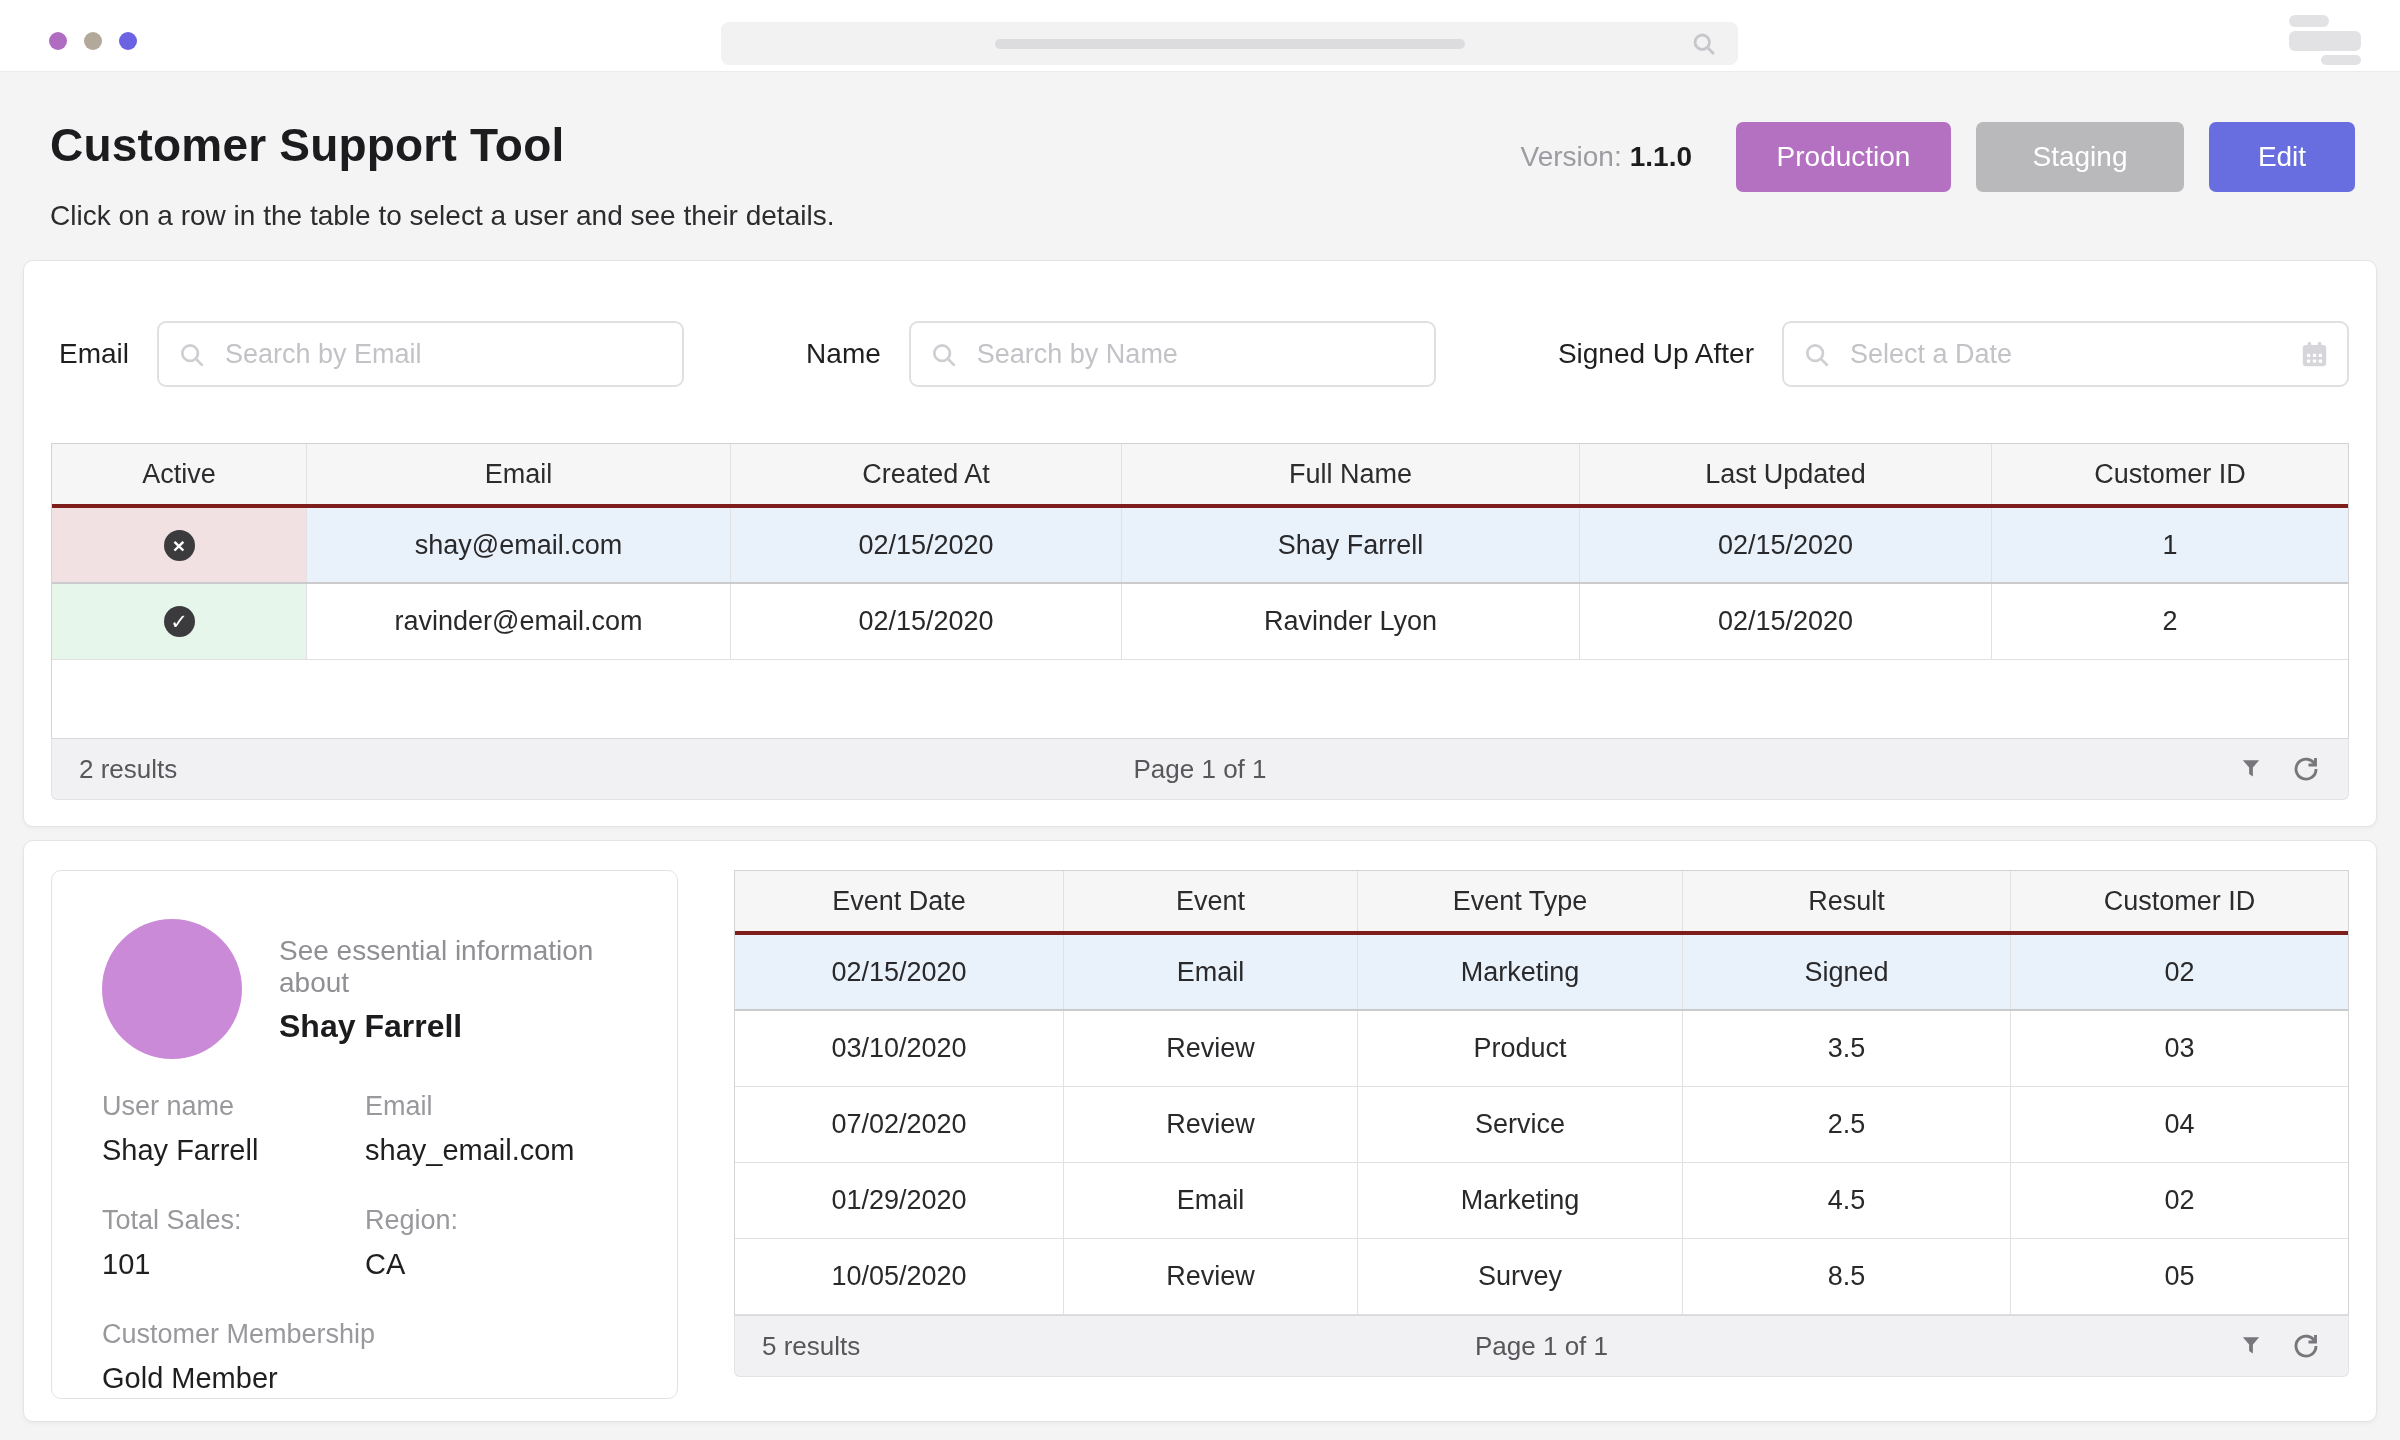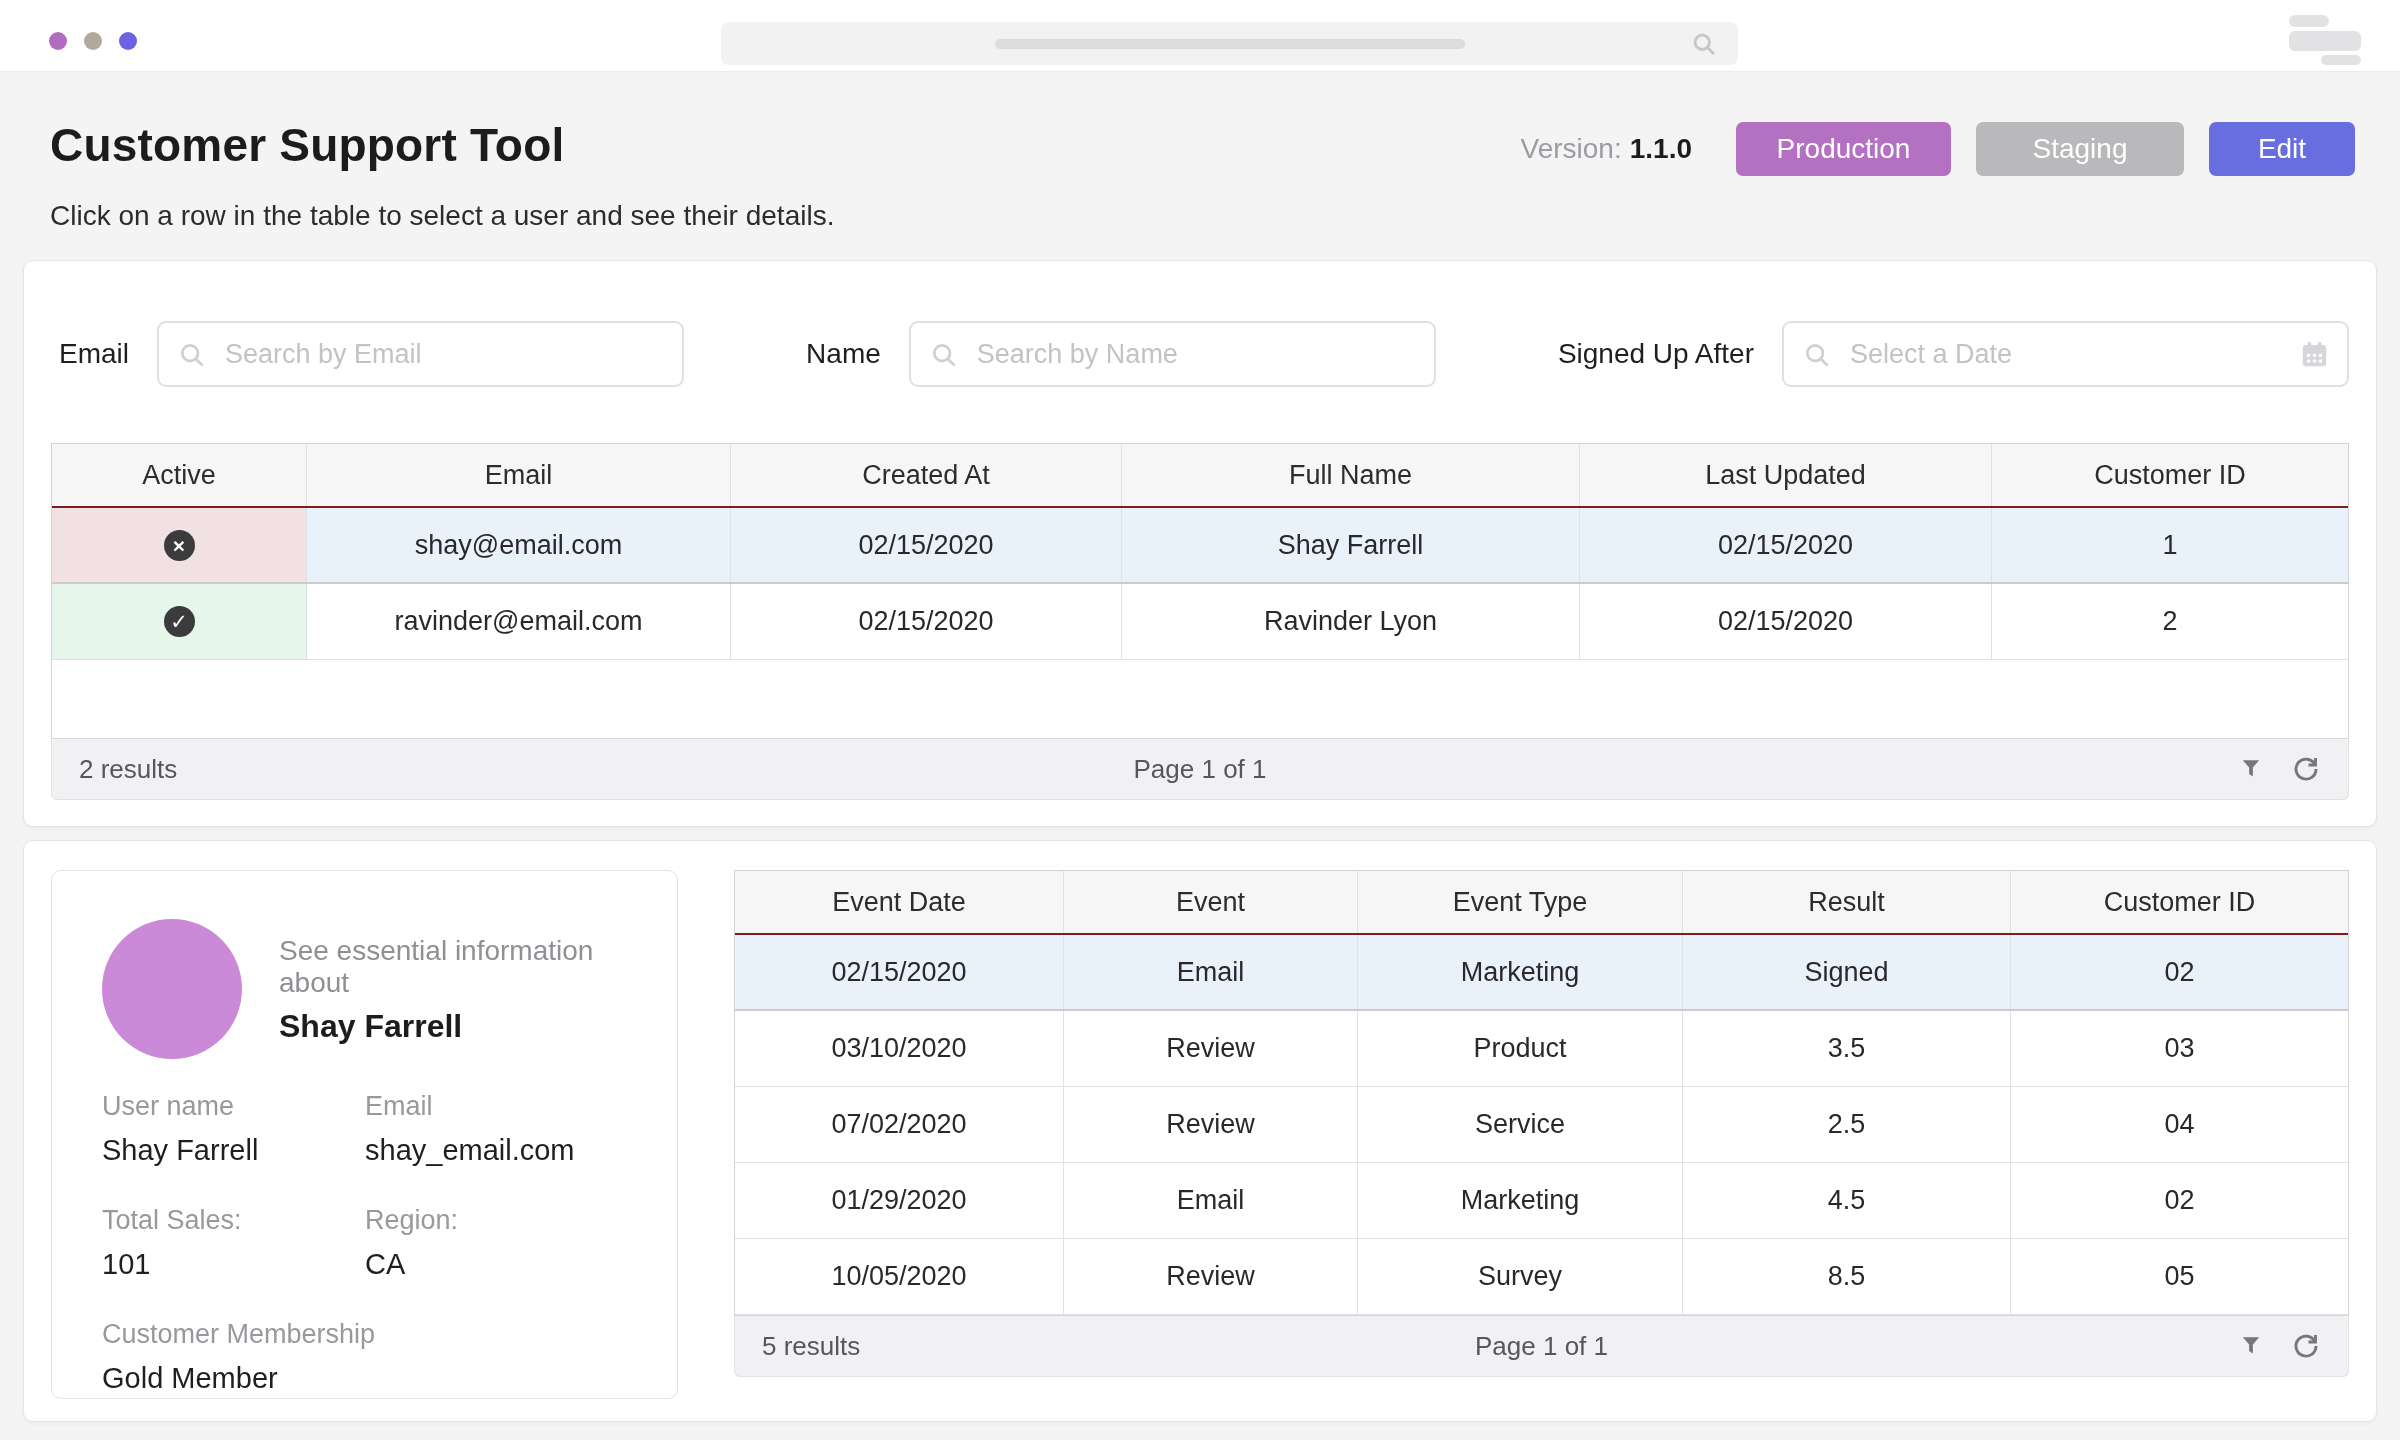--- a/index.html
+++ b/index.html
@@ -27,21 +27,21 @@
   .stack-icon .b3 { right:0; top:40px; width:40px; height:10px; }
 
   
   .page-header { display:flex; justify-content:space-between; align-items:flex-start; padding:46px 45px 0 50px; }
   .page-title { font-size:46px; font-weight:600; color:#1c1c1e; letter-spacing:.2px; }
   .page-subtitle { font-size:28px; color:#2c2c2e; margin-top:28px; font-weight:400; }
   .header-right { display:flex; align-items:center; margin-top:4px; }
   .version { font-size:28px; margin-right:44px; white-space:nowrap; }
   .version .v-label { color:#9b9ba1; }
   .version .v-value { color:#1c1c1e; font-weight:700; margin-left:8px; }
-  .btn { border:none; height:54px; border-radius:7px; color:#ffffff; font-size:28px;
+  .btn { border:none; height:70px; border-radius:7px; color:#ffffff; font-size:28px;
     font-family:inherit; cursor:pointer; }
   .btn-production { background:#b471c1; width:215px; margin-right:25px; }
   .btn-staging   { background:#b9b9bb; width:208px; margin-right:25px; }
   .btn-edit      { background:#686ee0; width:146px; }
 
   
   .panel { background:#ffffff; border:1px solid #e4e4e7; border-radius:10px;
     box-shadow:0 2px 4px rgba(0,0,0,.04); margin:0 23px; }
   .panel-1 { margin-top:28px; padding:60px 27px 26px; }
   .panel-2 { margin-top:13px; padding:29px 27px 22px; display:flex; gap:56px; }
@@ -56,21 +56,21 @@
     padding:0 64px 0 66px; font-size:27px; font-family:inherit; color:#1d1d1f; background:#fff; outline:none; }
   .input-wrap input::placeholder { color:#c2c2c7; }
   .input-wrap .mag { position:absolute; left:20px; top:19px; }
   .input-wrap .cal { position:absolute; right:18px; top:17px; }
 
   
   .tbl { border:1px solid #d3d3d6; border-bottom:none; }
   .trow { display:grid; align-items:center; text-align:center; font-size:27px; color:#29292b; }
   .t1 .trow { grid-template-columns:255px 424px 391px 458px 412px 1fr; }
   .t2 .trow { grid-template-columns:329px 294px 325px 328px 1fr; }
-  .thead { background:#f6f6f7; height:64px; border-bottom:2px solid #7f1d1d; color:#2c2c2e; }
+  .thead { background:#f6f6f7; height:64px; border-bottom:4px solid #7f1d1d; color:#2c2c2e; }
   .tbody-row { height:76px; background:#ffffff; border-bottom:1px solid #e0e0e3; cursor:pointer; }
   .tbody-row.selected { background:#e9f1fb; border-bottom:2px solid #cbcbce; }
   .tcell { height:100%; display:flex; align-items:center; justify-content:center; border-right:1px solid #e1e1e4; }
   .tcell:last-child { border-right:none; }
   .cell-danger  { background:#f2e1e3; }
   .cell-success { background:#e7f6ea; }
   .status-circle { width:31px; height:31px; border-radius:50%; background:#3b3b3e; color:#ffffff;
     display:flex; align-items:center; justify-content:center; font-size:21px; font-weight:700; line-height:1; }
   .empty-row { height:78px; background:#ffffff; }
   .tfoot { height:62px; background:#f1f1f3; border:1px solid #e3e3e6; border-top:1px solid #d8d8db;

